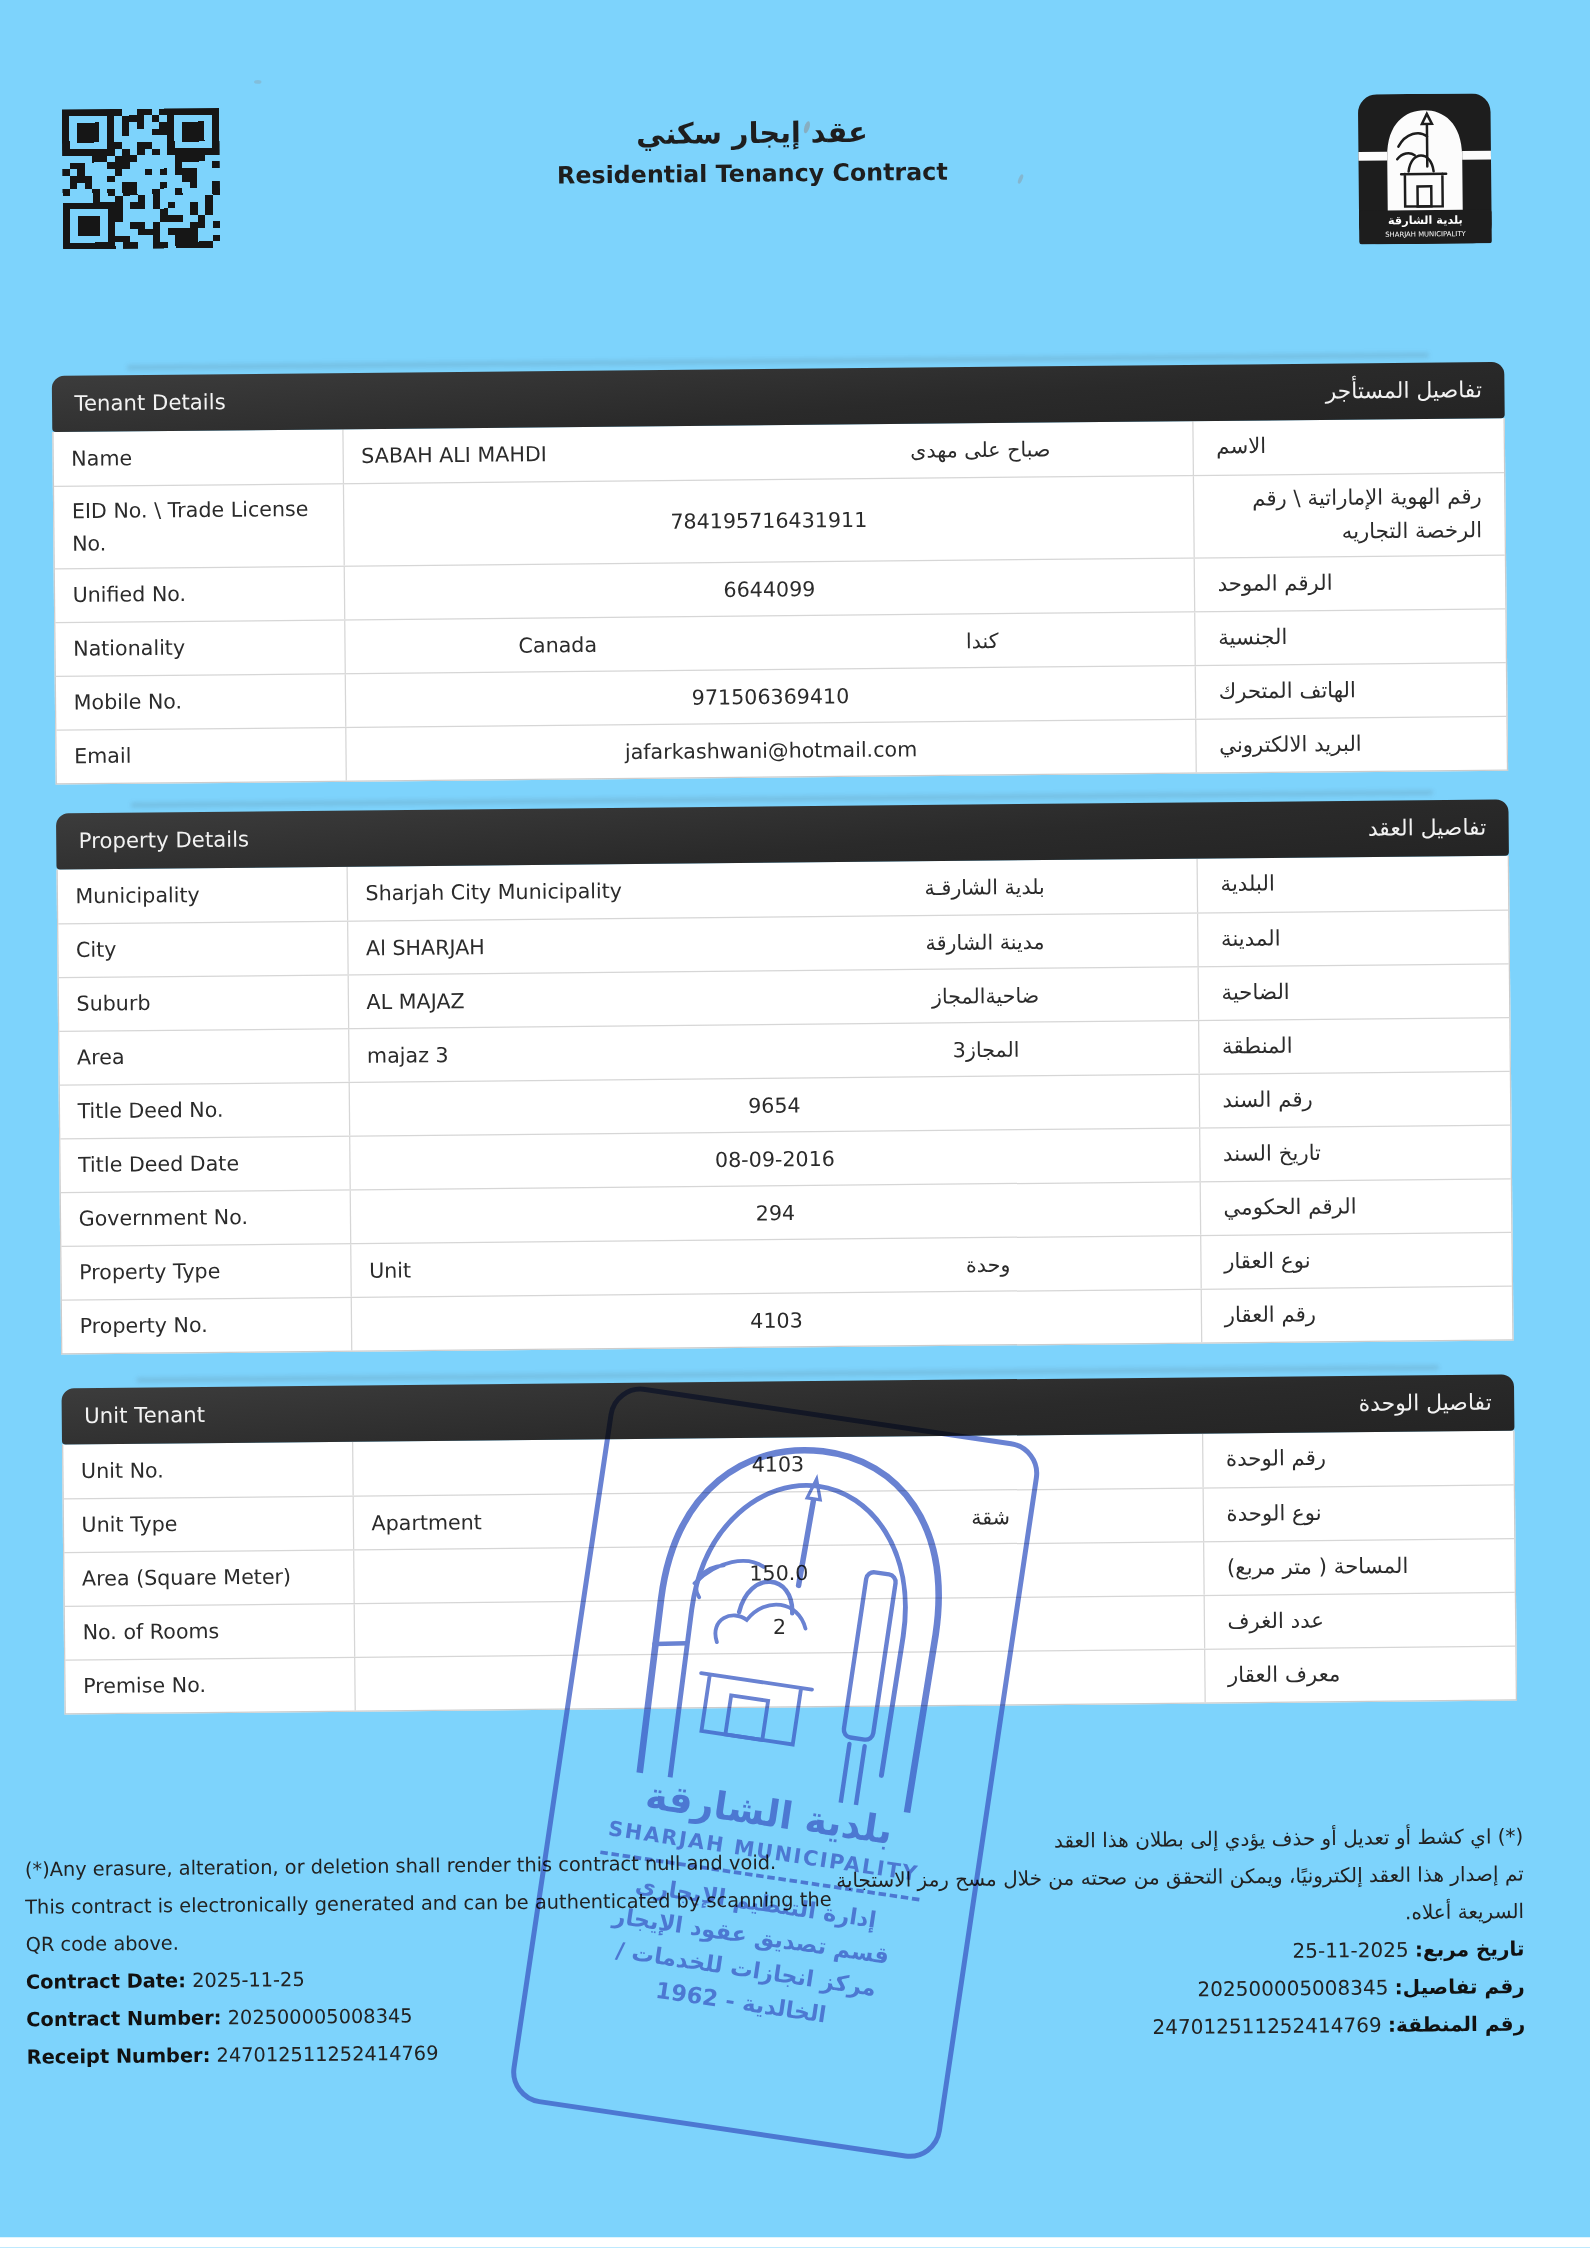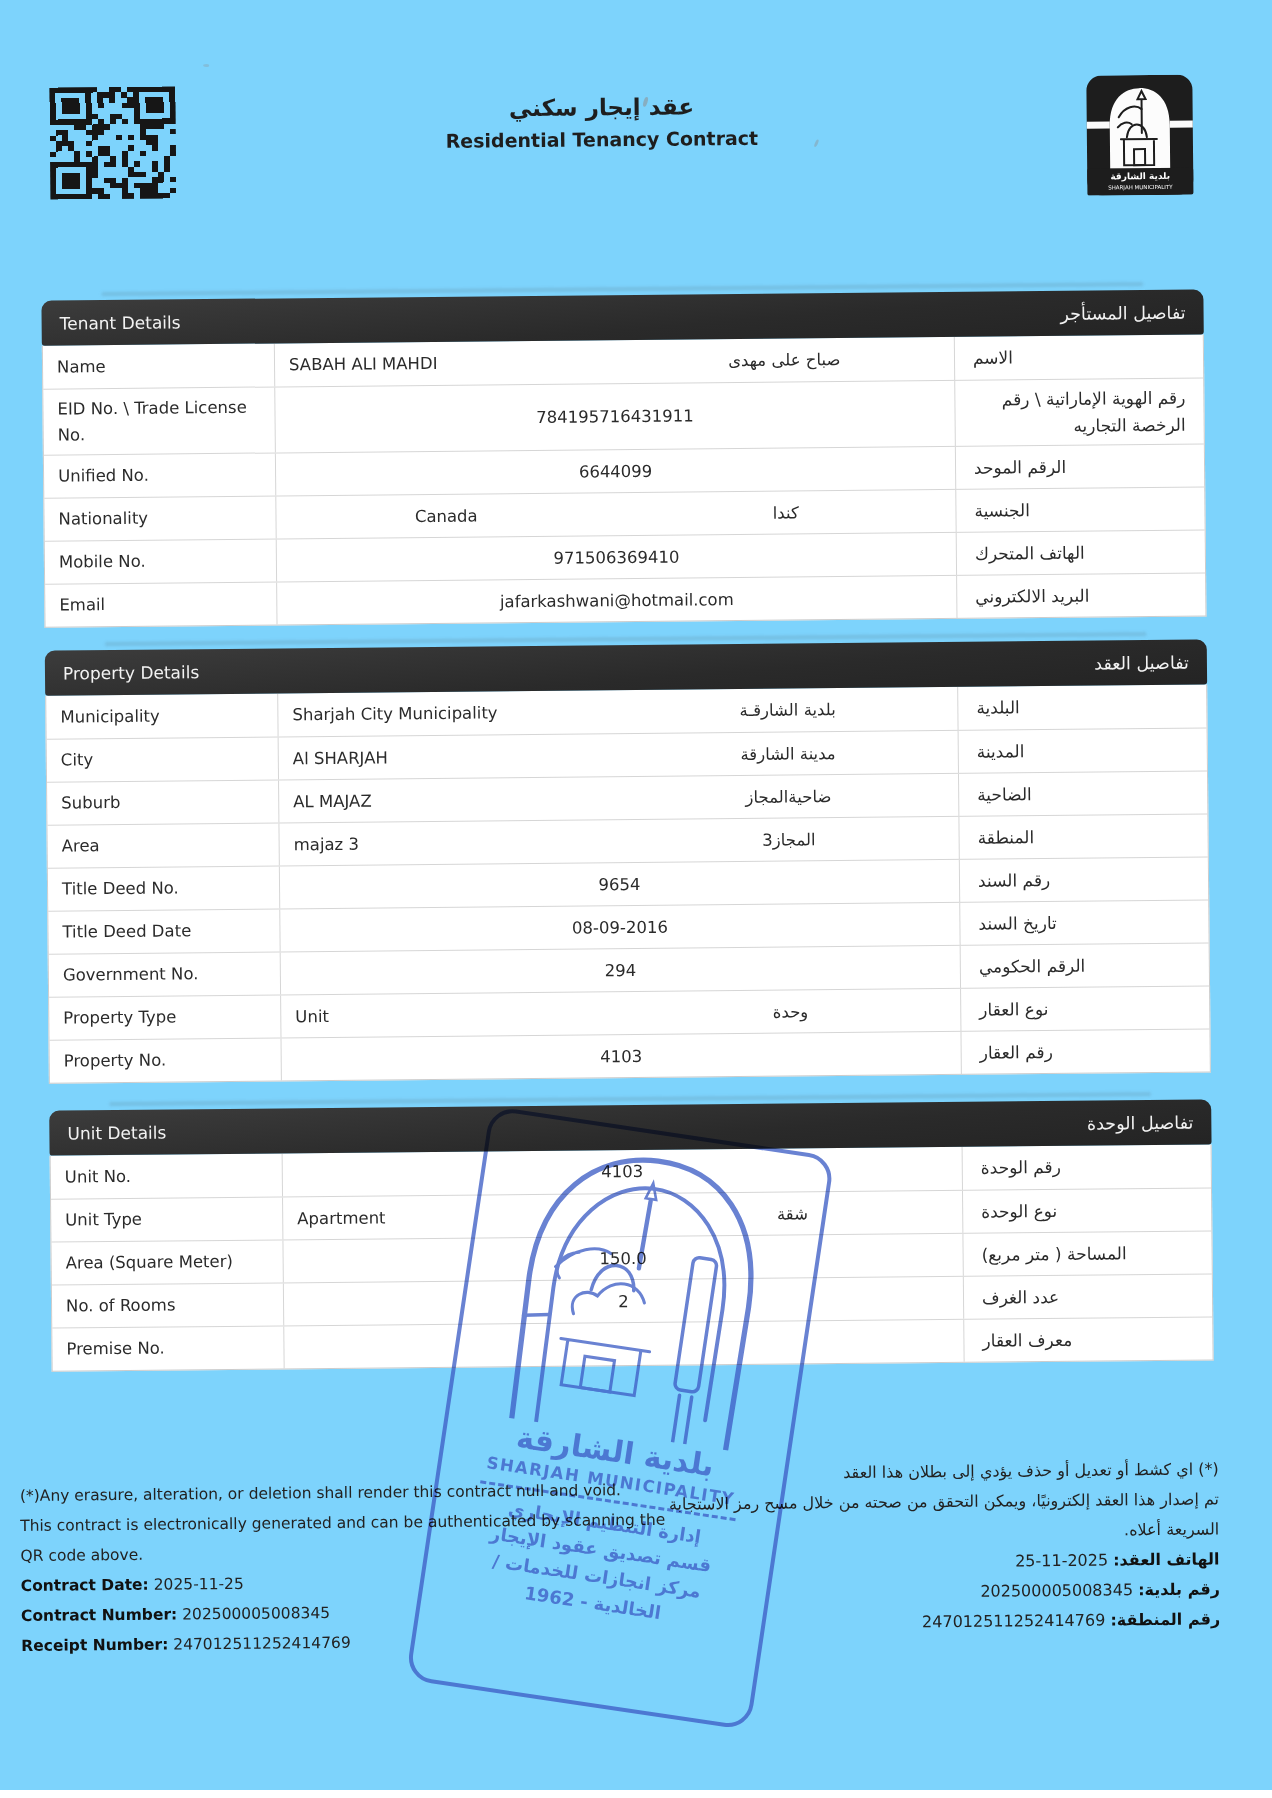--- a/index.html
+++ b/index.html
@@ -437,21 +437,21 @@
             <div class="vals">
               <div class="c v-center">4103</div>
             </div>
             <div class="c c-lar" dir="rtl">رقم العقار</div>
           </div>
         </div>
     </section>
 
     <section class="tbl" id="sec-unit">
       <div class="bar">
-        <span class="t-en">Unit Details</span>
+        <span class="t-en">Unit Tenant</span>
         <span class="t-ar">تفاصيل الوحدة</span>
       </div>
       <div class="rows" id="rows-unit">
           <div class="trow">
             <div class="c c-len">Unit No.</div>
             <div class="vals">
               <div class="c v-center">4103</div>
             </div>
             <div class="c c-lar" dir="rtl">رقم الوحدة</div>
           </div>
@@ -493,22 +493,22 @@
       <div>
           <div><b>Contract Date:</b><span> 2025-11-25</span></div>
           <div><b>Contract Number:</b><span> 202500005008345</span></div>
           <div><b>Receipt Number:</b><span> 247012511252414769</span></div>
         </div>
     </div>
     <div class="footer-ar">
       <div>(*) اي كشط أو تعديل أو حذف يؤدي إلى بطلان هذا العقد</div>
       <div>تم إصدار هذا العقد إلكترونيًا، ويمكن التحقق من صحته من خلال مسح رمز الاستجابة السريعة أعلاه.</div>
       <div>
-          <div><b>الهاتف العقد:</b><span> 2025-11-25</span></div>
-          <div><b>رقم بلدية:</b><span> 202500005008345</span></div>
+          <div><b>تاريخ مربع:</b><span> 2025-11-25</span></div>
+          <div><b>رقم تفاصيل:</b><span> 202500005008345</span></div>
           <div><b>رقم المنطقة:</b><span> 247012511252414769</span></div>
         </div>
     </div>
 
     <div class="stamp">
       <svg viewBox="0 0 300 330" width="264" height="290">
         <g fill="none" stroke="currentColor" stroke-linecap="round">
           <path d="M28,330 L24,170 C22,70 80,18 150,16 C220,14 276,66 276,166 L274,330" stroke-width="6"></path>
           <path d="M56,330 L53,176 C52,96 101,49 150,48 C199,47 247,93 247,172 L246,300" stroke-width="4.5"></path>
           <path d="M24,212 L53,207" stroke-width="4"></path>

